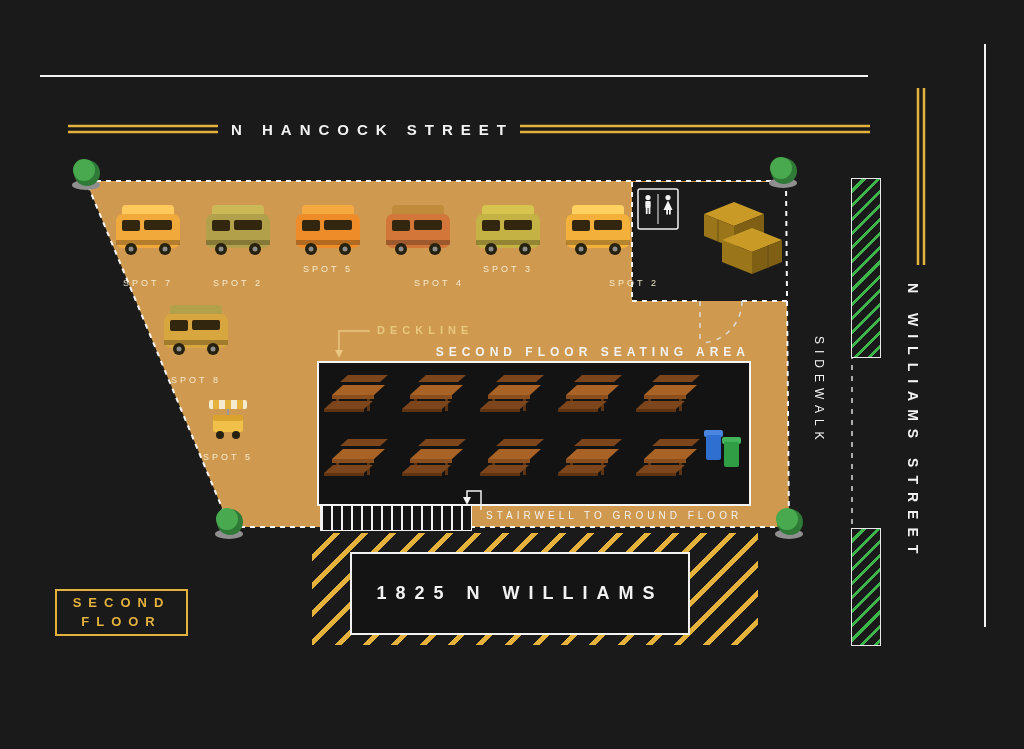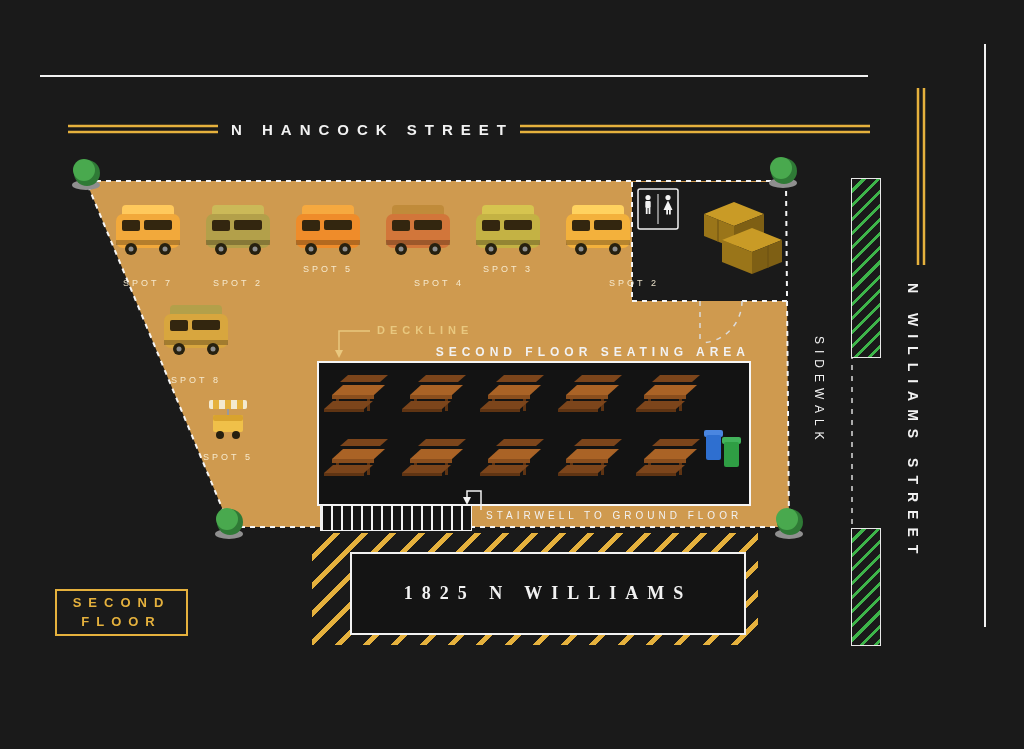--- a/index.html
+++ b/index.html
@@ -39,23 +39,23 @@
   .stairs {
     position:absolute; left:320px; top:505px; width:152px; height:26px; box-sizing:border-box;
     border:1.5px solid #f2f2f2;
     background: repeating-linear-gradient(90deg, #f2f2f2 0 2px, rgba(0,0,0,0) 2px 10px) #141414;
   }
   .building-hatch {
     position:absolute; left:312px; top:533px; width:446px; height:112px;
     background: repeating-linear-gradient(135deg, rgba(0,0,0,0) 0 15px, #e5b13d 15px 20px) #1a1a1a;
   }
   .address-box {
-    position:absolute; left:350px; top:552px; width:396px; height:83px; box-sizing:border-box;
+    position:absolute; left:350px; top:552px; width:340px; height:83px; box-sizing:border-box;
     background:#141414; border:2px solid #f2f2f2;
-    display:flex; align-items:center; justify-content:center;font-family:Liberation Serif, serif;
+    display:flex; align-items:center; justify-content:center;
   }
   .address-box span { color:#f2f2f2; font-size:18px; letter-spacing:9px; font-weight:bold; white-space:nowrap; }
   .floor-badge {
     position:absolute; left:55px; top:589px; width:133px; height:47px; box-sizing:border-box;
     border:2px solid #e5b13d; color:#e5b13d;
     display:flex; flex-direction:column; align-items:center; justify-content:center;
     font-size:13px; letter-spacing:7px; font-weight:bold; line-height:1.45;
   }
 </style>
 </head>

